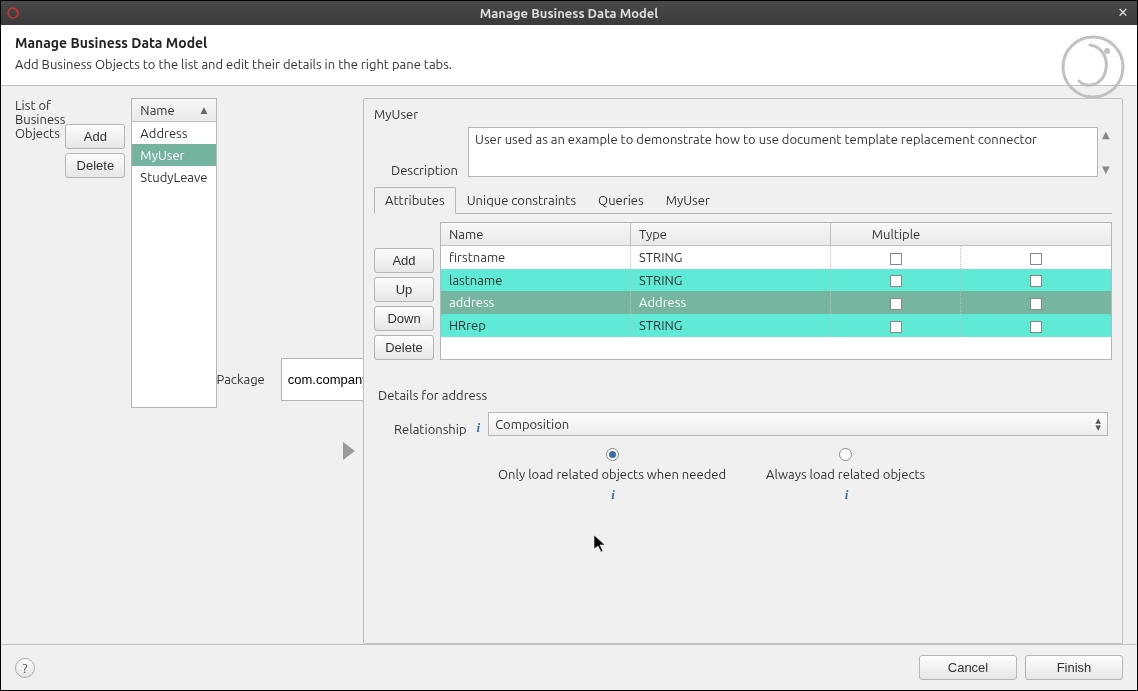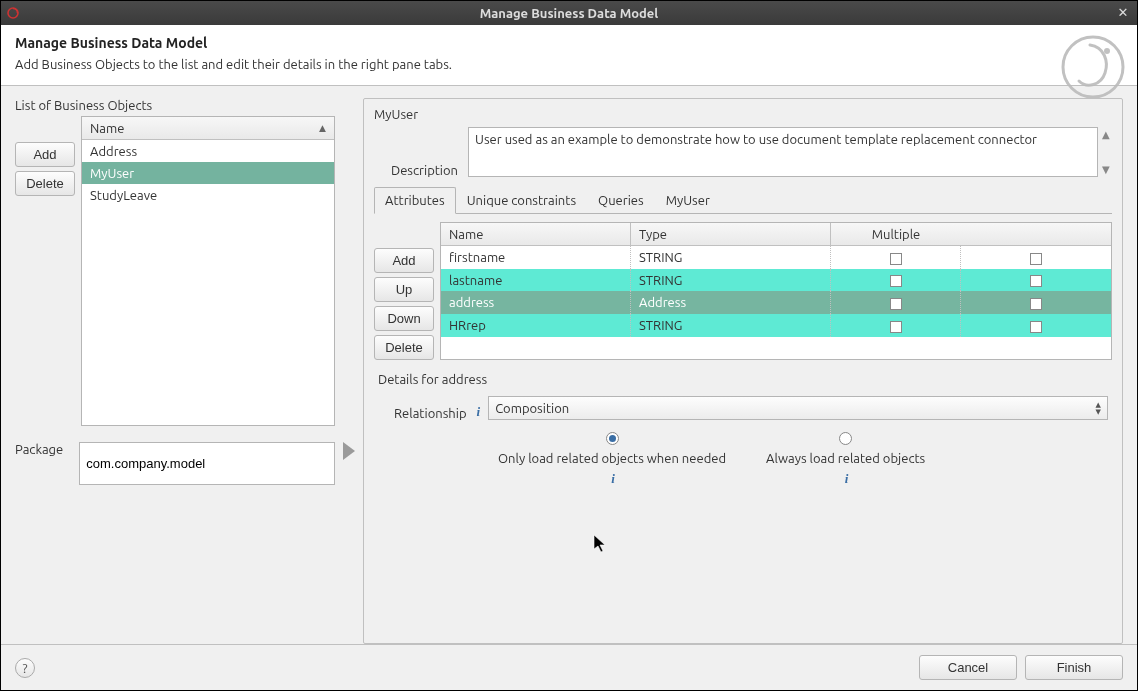--- a/index.html
+++ b/index.html
@@ -8,33 +8,33 @@
   .titlebar { height:24px; background:linear-gradient(to bottom,#4a4a4a,#3a3a3a); color:#dcdcdc; display:flex; align-items:center; position:relative; font-size:13px; font-weight:bold; }
   .titlebar .redicon { width:12px; height:12px; margin-left:6px; display:flex; align-items:center; justify-content:center; }
   .titlebar .redicon svg { width:12px; height:12px; }
   .titlebar .title { position:absolute; left:0; right:0; text-align:center; pointer-events:none; }
   .titlebar .close { position:absolute; right:6px; top:3px; width:16px; height:16px; color:#dcdcdc; cursor:pointer; text-align:center; line-height:16px; font-weight:bold; }
   .header-area { background:#fff; border-bottom:1px solid #c0c0c0; padding:10px 20px 14px 14px; position:relative; }
   .header-area h1 { margin:0 0 6px 0; font-size:14px; font-weight:bold; color:#222; }
   .header-area .sub { font-size:13px; color:#333; }
   .header-logo { position:absolute; right:8px; top:6px; width:72px; height:72px; opacity:0.9; }
   .main { flex:1; display:flex; padding:12px 14px 0 14px; gap:0; position:relative; }
-  .left { width:320px; display:flex; flex-direction:column; }
+  .left { width:320px; display:flex; flex-direction:row; }
   .left .list-label { font-size:13px; color:#333; margin-bottom:4px; }
   .list-row { display:flex; gap:6px; }
   .list-buttons { display:flex; flex-direction:column; gap:4px; margin-top:26px; }
   .list-table-wrap { flex:1; }
   .btn { background:linear-gradient(to bottom,#fdfdfd,#e6e6e6); border:1px solid #b5b5b5; border-radius:3px; padding:4px 10px; font-size:13px; color:#333; cursor:pointer; min-width:60px; text-align:center; }
   .list-table { border:1px solid #b5b5b5; height:310px; background:#fff; display:flex; flex-direction:column; }
   .list-header { background:linear-gradient(to bottom,#f7f7f7,#e9e9e9); border-bottom:1px solid #c0c0c0; padding:4px 8px; font-size:13px; color:#333; display:flex; align-items:center; justify-content:space-between; }
   .list-header .sort { font-size:9px; color:#666; }
   .list-body { flex:1; overflow:auto; }
   .list-item { padding:4px 8px; font-size:13px; color:#333; cursor:pointer; }
   .list-item.selected { background:#74b39f; color:#fff; }
-  .package-row { display:flex; gap:16px; margin-top:16px; }
+  .package-row { display:flex; align-items:center; gap:16px; margin-top:16px; }
   .package-row input { flex:1; border:1px solid #b5b5b5; background:#fff; padding:13px 6px; font-size:13px; }
   .sep-arrow { width:28px; display:flex; align-items:center; justify-content:center; margin-top:160px; color:#888; font-size:24px; }
   .right { flex:1; background:#f0f0f0; border:1px solid #c0c0c0; border-radius:2px; padding:8px 10px 14px 10px; display:flex; flex-direction:column; min-height:350px; }
   .right .detail-title { font-size:13px; color:#333; margin-bottom:6px; }
   .desc-row { display:flex; gap:10px; align-items:flex-end; margin-bottom:10px;margin-left:17px; }
   .desc-row label { padding-top:4px; font-size:13px; color:#333; }
   .desc-row .desc-input-wrap { flex:1; display:flex; align-items:stretch; }
   .desc-row textarea { flex:1; height:50px; border:1px solid #b5b5b5; background:#fff; padding:4px 6px; font-size:13px; resize:none; font-family:inherit; color:#333; }
   .spin-icons { width:14px; display:flex; flex-direction:column; justify-content:space-between; padding:2px 0 2px 4px; color:#888; font-size:10px; }
   .tabs { display:flex; gap:0; border-bottom:1px solid #b5b5b5; }
@@ -49,21 +49,21 @@
   .col-name { flex:0 0 190px; }
   .col-type { flex:0 0 200px; }
   .col-mult { flex:0 0 130px; text-align:center; }
   .col-mand { flex:1; text-align:center; }
   .attr-row { display:flex; font-size:13px; color:#333; }
   .attr-row > div { padding:4px 8px; border-right:1px dotted #c0c0c0; }
   .attr-row > div:last-child { border-right:none; }
   .attr-row.alt { background:#5eead4; }
   .attr-row.selected { background:#76b5a0; color:#fff; }
   .chk { display:inline-block; width:12px; height:12px; border:1px solid #888; background:#fff; vertical-align:middle; }
-  .details-section { margin-top:12px; padding:0 4px; }
+  .details-section { margin-top:28px; padding:0 4px; }
   .details-section .det-title { font-size:13px; color:#333; margin-bottom:10px; }
   .rel-row { display:flex; align-items:flex-end; gap:8px; padding-left:16px; }
   .info-i { color:#3a6ea5; font-weight:bold; font-style:italic; font-family:Georgia, serif; margin-left:2px; cursor:help; }
   .select-wrap { flex:1; border:1px solid #b5b5b5; background:linear-gradient(to bottom,#fdfdfd,#ececec); display:flex; align-items:center; padding:4px 6px; cursor:pointer; }
   .select-wrap .sel-text { flex:1; font-size:13px; color:#333; }
   .select-wrap .spinner { display:flex; flex-direction:column; font-size:7px; color:#555; line-height:7px; }
   .radio-row { display:flex; gap:40px; padding:12px 0 0 120px; font-size:13px; color:#333; align-items:center; }
   .radio { display:flex; align-items:center; gap:6px; cursor:pointer;flex-direction:column; }
   .radio .r-outer { width:13px; height:13px; border:1px solid #888; border-radius:50%; display:flex; align-items:center; justify-content:center; background:#fff; }
   .radio .r-inner { width:7px; height:7px; border-radius:50%; background:#3a6ea5; }

